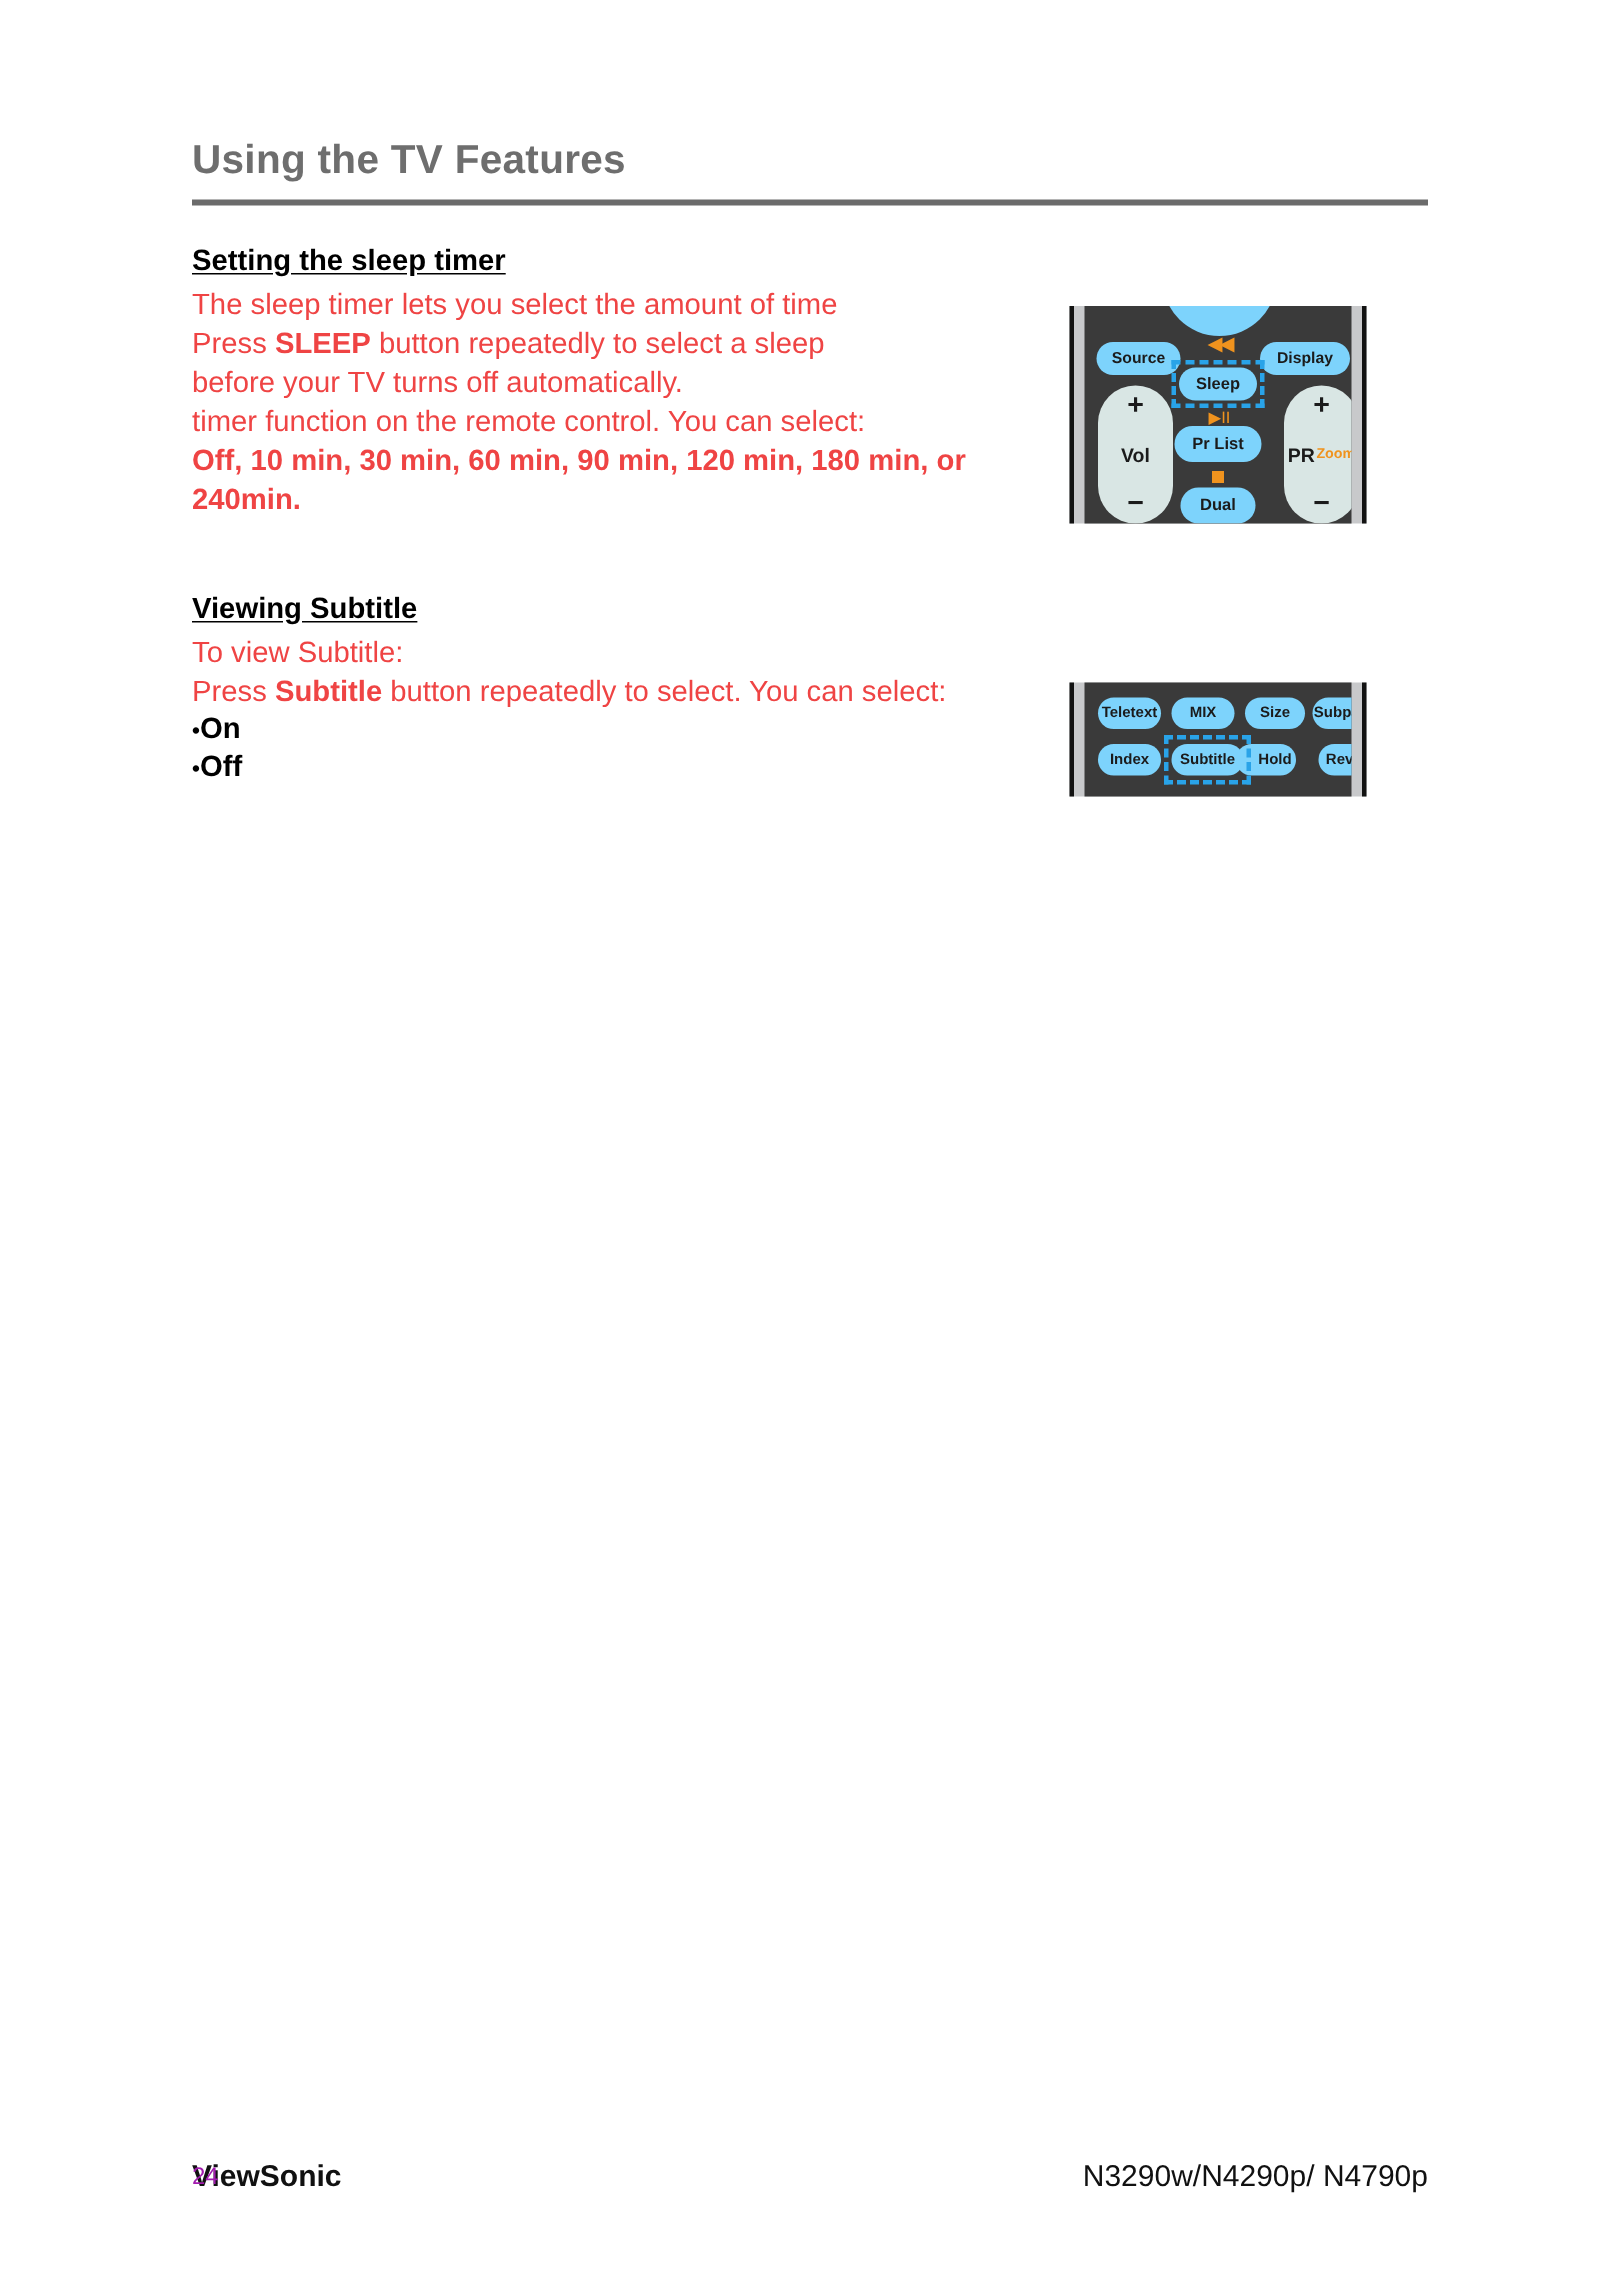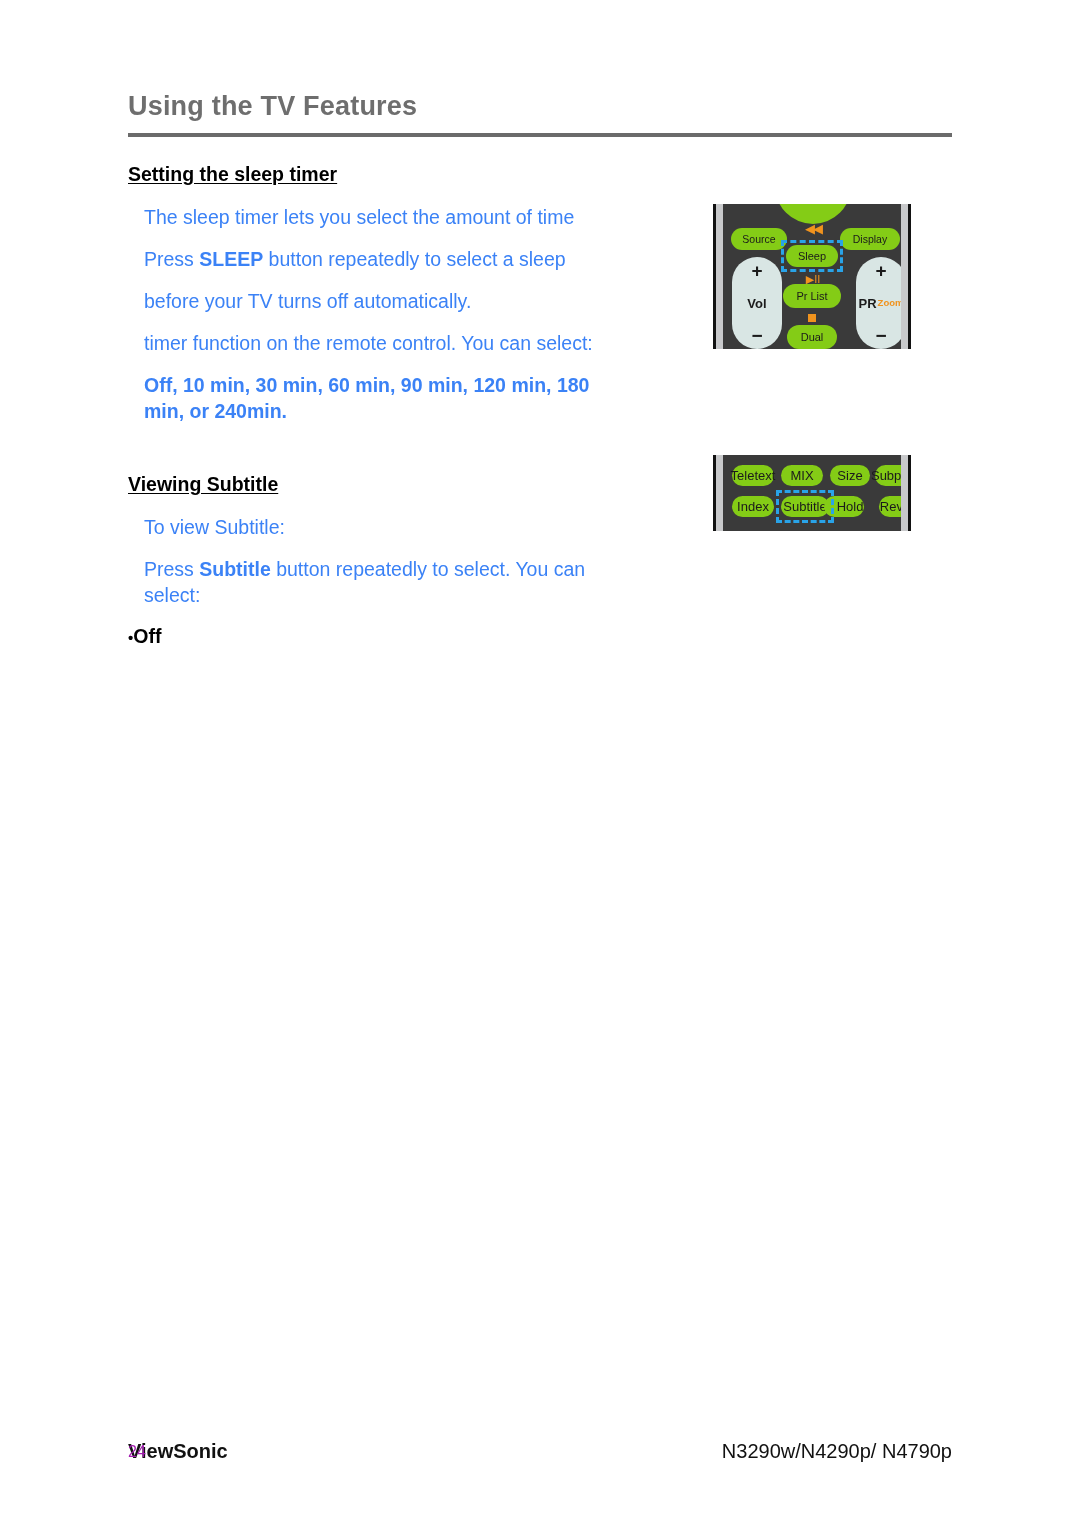--- a/index.html
+++ b/index.html
@@ -50,22 +50,22 @@
     font-weight: bold;
     text-decoration: underline;
     text-underline-offset: 2px;
     color: #000;
     margin: 0 0 2px 0;
     line-height: 1.32;
   }
   .body-line {
     font-size: 19.5px;
     line-height: 1.335;
-    color: #3b82f6;
-    margin: 16px;
+    color: #ef4444;
+    margin: 0;
     white-space: nowrap;
   }
   .body-line.wrap { white-space: normal; }
   .b { font-weight: bold; }
   .bullet-line {
     font-size: 19.5px;
     line-height: 1.3;
     font-weight: bold;
     margin: 0;
   }
@@ -98,26 +98,26 @@
   }
   #remote-teletext {
     left: 713px;
     top: 455px;
     width: 198px;
     height: 76px;
   }
 
   .rbtn {
     position: absolute;
-    background: #84cc16;
+    background: #7dd3fc;
     color: #1b1b1b;
     display: flex;
     align-items: center;
     justify-content: center;
-    font-weight: normal;
+    font-weight: bold;
     text-align: center;
     line-height: 1;
     box-sizing: border-box;
   }
   .rbtn.pill { border-radius: 999px; }
 
   
   #btn-partial-top {
     left: 52px; top: -22px; width: 76px; height: 42px;
     border-radius: 0 0 999px 999px;
@@ -157,21 +157,21 @@
     color: #1b1b1b;
   }
   #rocker-vol  { left: 9px;  top: 53px; width: 50px; height: 92px; }
   #rocker-pr   { left: 133px; top: 53px; width: 50px; height: 92px; }
   .rocker .sign  { font-size: 19px; font-weight: bold; line-height: 1; }
   .rocker .rlabel{ font-size: 13px; font-weight: bold; line-height: 1; }
   .rocker .sublabel { font-size: 9.5px; font-weight: bold; color: #f0931e; line-height: 1; }
   .rocker .stack { display:flex; flex-direction:row; align-items:center; gap:1px; }
 
   
-  .tt-btn { height: 21px; font-size: 13px; }
+  .tt-btn { height: 21px; font-size: 10px; }
   #btn-teletext { left: 9px;   top: 10px; width: 42px; }
   #btn-mix      { left: 58px;  top: 10px; width: 42px; }
   #btn-size     { left: 107px; top: 10px; width: 40px; }
   #btn-subpage  { left: 152px; top: 10px; width: 44px; }
   #btn-index    { left: 9px;   top: 41px; width: 42px; }
   #btn-subtitle { left: 58px;  top: 41px; width: 48px; }
   #btn-hold     { left: 101px; top: 41px; width: 40px; padding-left: 12px; }
   #btn-reveal   { left: 156px; top: 41px; width: 42px; }
 
   
@@ -233,20 +233,21 @@
 
   </div>
 
   <div id="section-subtitle">
     <div class="section-heading">Viewing Subtitle</div>
 
     <p class="body-line">To view Subtitle:</p>
 
     <p class="body-line wrap"><span>Press </span><span class="b">Subtitle</span><span> button repeatedly to select. You can select:</span></p>
 
+    <p class="bullet-line"><span class="bullet-dot">•</span><span>On</span></p>
 
     <p class="bullet-line"><span class="bullet-dot">•</span><span>Off</span></p>
   </div>
 </div>
 
 <div id="remote-sleep" class="remote-figure">
   <div class="remote-body">
 
     <div id="btn-partial-top" class="rbtn"></div>
 

